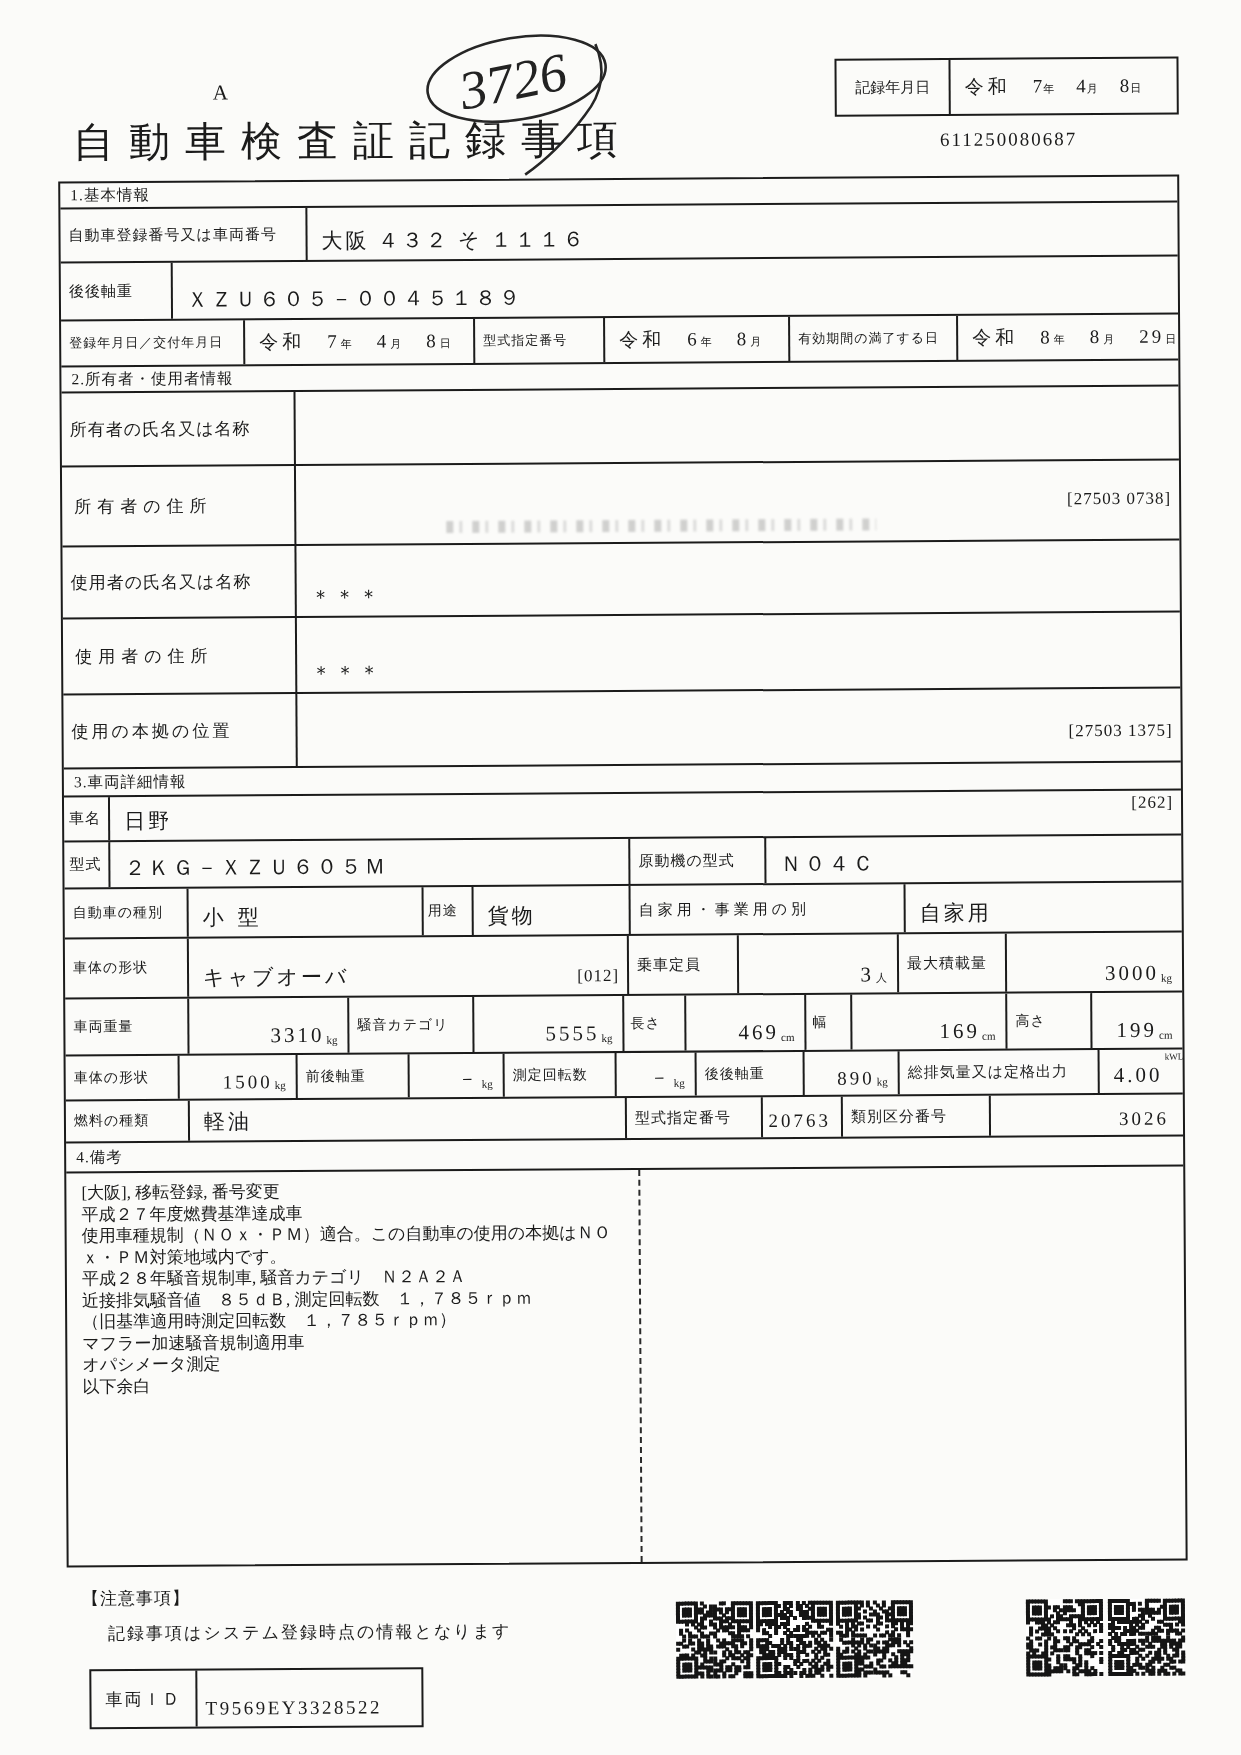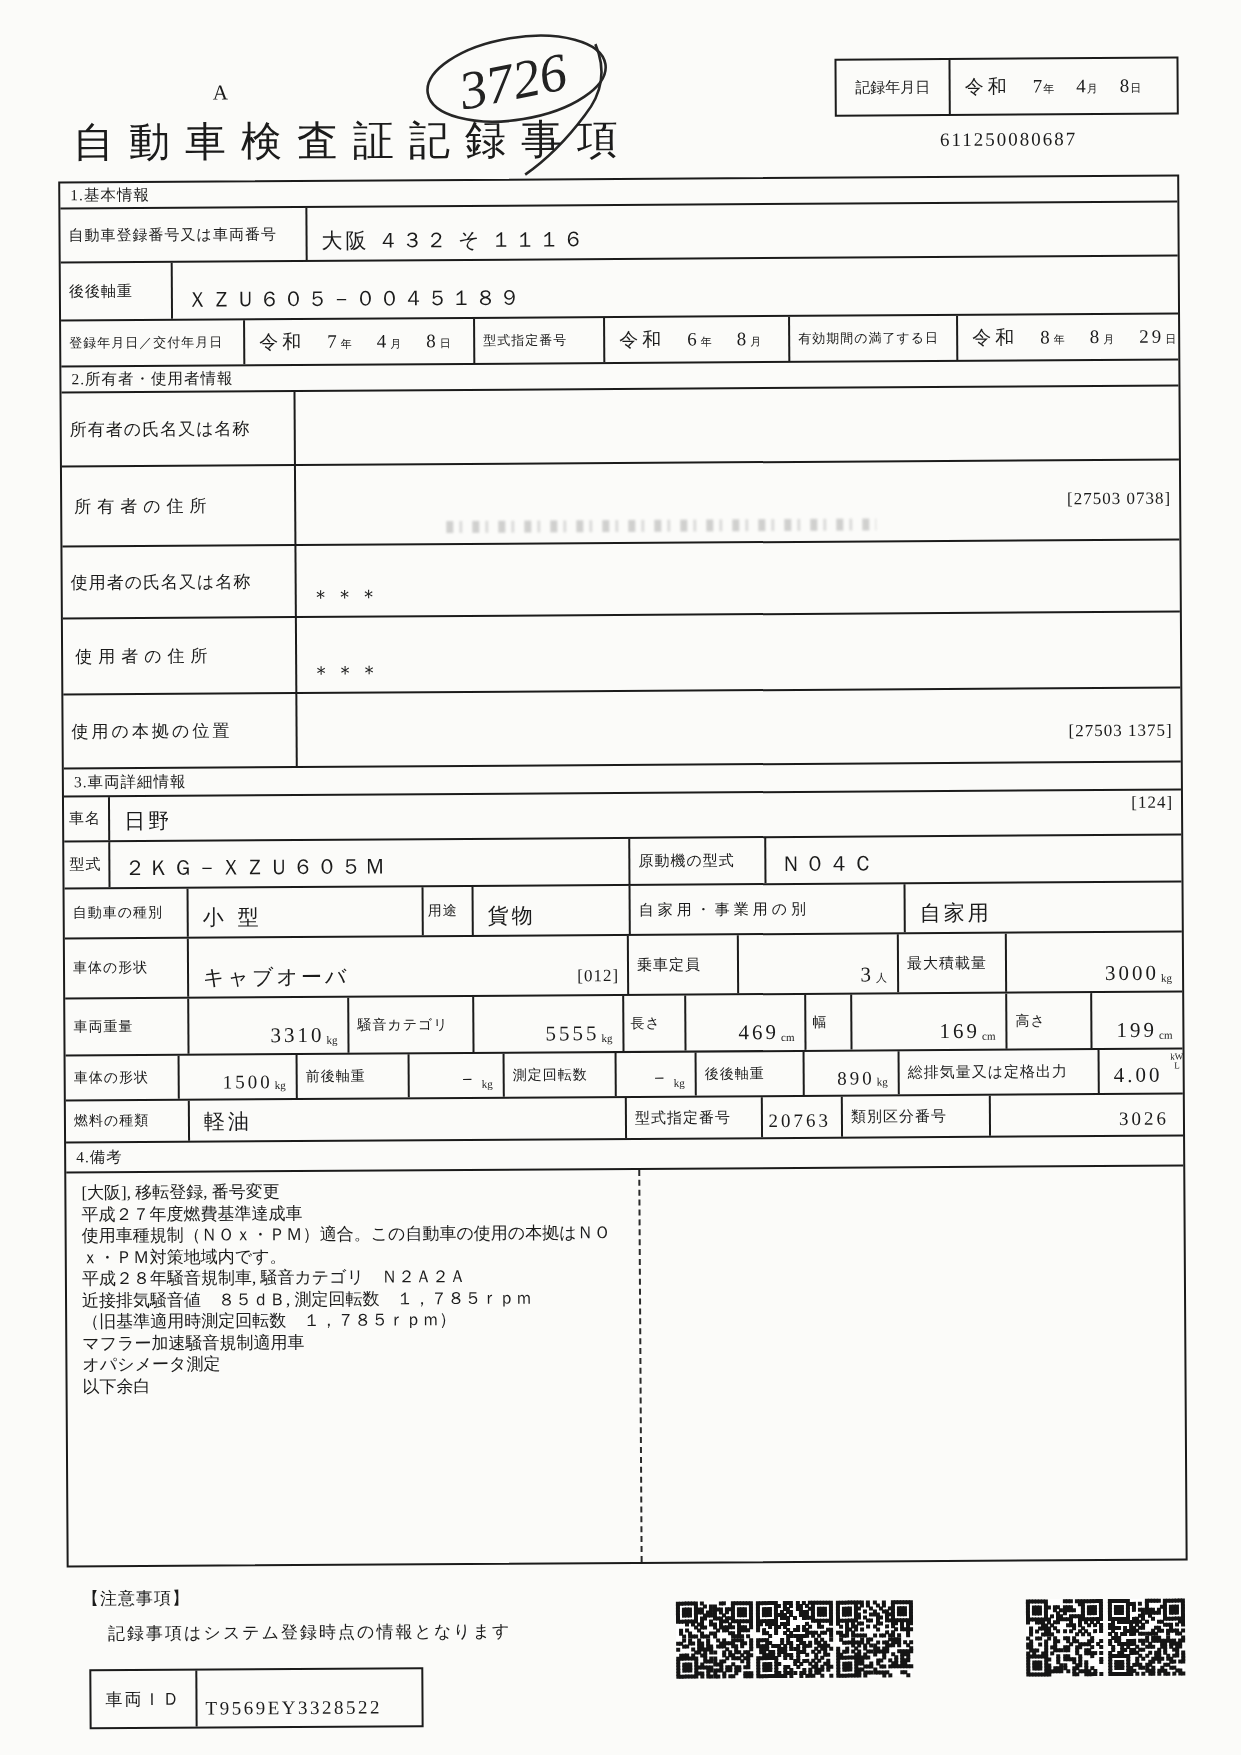--- a/index.html
+++ b/index.html
@@ -48,21 +48,21 @@
   .val.datecell{align-items:center;padding-bottom:0;}
 
   .code{position:absolute;right:8px;font-size:17px;letter-spacing:1px;white-space:nowrap;}
 
   .stars{font-size:20px;letter-spacing:4px;}
 
   .smudge{position:absolute;left:150px;bottom:10px;width:430px;height:12px;opacity:.32;filter:blur(1px);
     background:repeating-linear-gradient(90deg,#777 0 7px,transparent 7px 13px,#999 13px 16px,transparent 16px 26px);}
 
   
-  .frac{position:absolute;top:3px;right:5px;display:flex;flex-direction:column;align-items:center;font-size:9px;line-height:9px;letter-spacing:0;}
+  .frac{position:absolute;top:3px;right:5px;display:flex;flex-direction:row;align-items:center;font-size:9px;line-height:9px;letter-spacing:0;}
 
   
   .remarks-box{height:392px;position:relative;}
   .remarks-divider{position:absolute;left:572px;top:0;bottom:0;border-left:2px dashed #2a2a2a;}
   .remarks-text{position:absolute;left:15px;top:9px;font-size:17px;line-height:21.5px;}
   .remarks-text div{white-space:nowrap;}
 
   
   .notice-title{left:78px;top:1584px;font-size:17px;letter-spacing:1px;}
   .notice-text{left:104px;top:1619px;font-size:17px;letter-spacing:2px;}
@@ -190,21 +190,21 @@
         <span class="code" style="top:32px">[27503 1375]</span>
       </div>
     </div>
 
     <div class="r sec-h" style="height:28px">3.車両詳細情報</div>
 
     <div class="r" style="height:45px">
       <div class="c lab" style="width:44px;padding-left:5px">車名</div>
       <div class="c grow val">
         <span>日野</span>
-        <span class="code" style="top:2px">[124]</span>
+        <span class="code" style="top:2px">[262]</span>
       </div>
     </div>
 
     <div class="r" style="height:47px">
       <div class="c lab" style="width:44px;padding-left:5px">型式</div>
       <div class="c val" style="width:520px">２ＫＧ－ＸＺＵ６０５Ｍ</div>
       <div class="c lab" style="width:136px">原動機の型式</div>
       <div class="c grow val">Ｎ０４Ｃ</div>
     </div>
 

